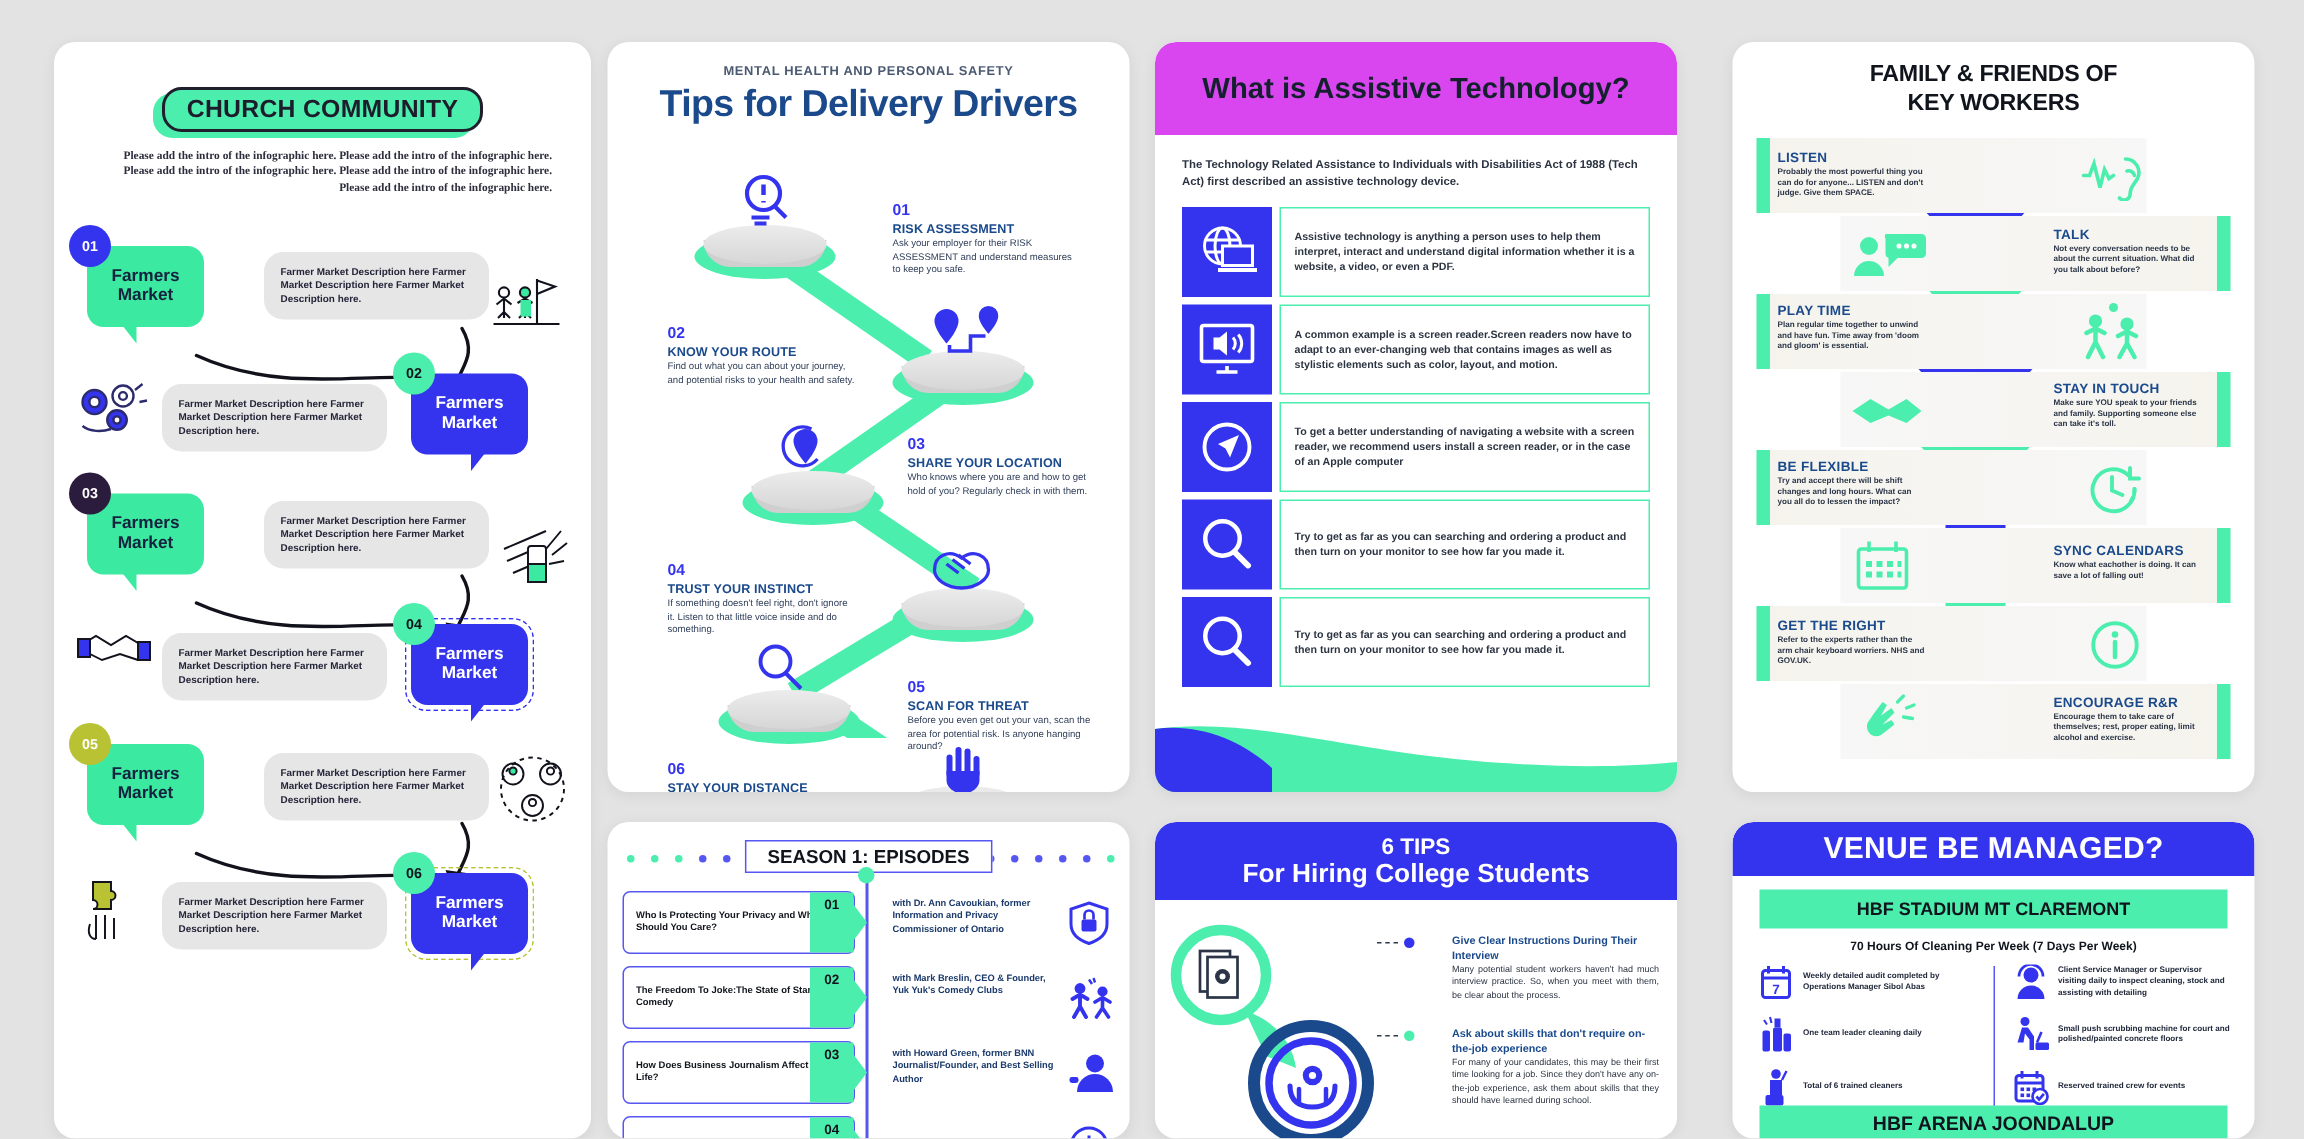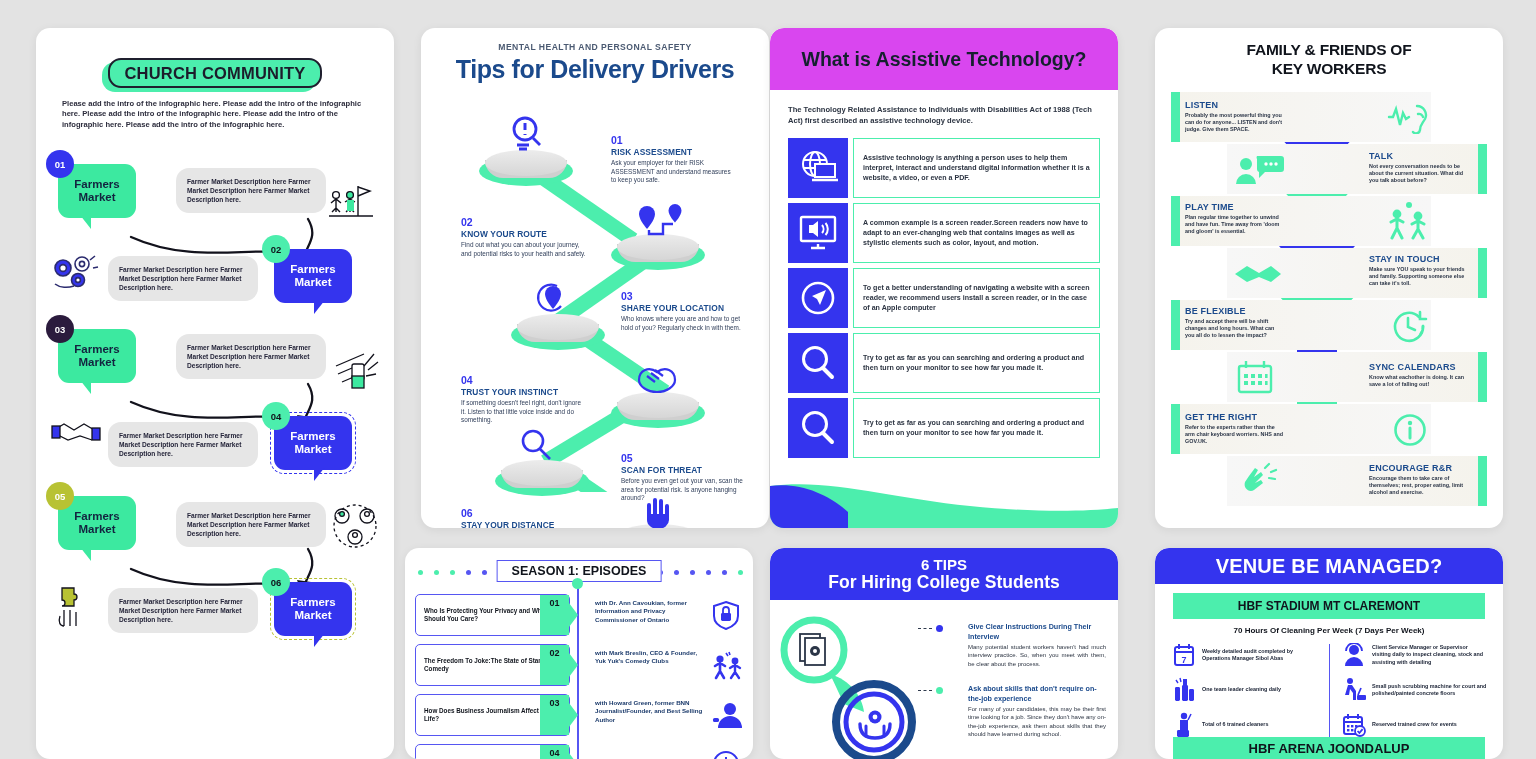--- a/index.html
+++ b/index.html
@@ -33,22 +33,22 @@
     width: 214px; height: 30px;
     background: #4CEEAD; border-radius: 13px; z-index: 0;
   }
   .cc-banner-txt {
     position: relative; z-index: 2;
     line-height: 26px; text-align: center;
     font-size: 16.5px; font-weight: bold; letter-spacing: .2px;
     color: #1c1c2b;
   }
   .cc-intro {
-    margin: 11px 26px 0; text-align: left;
-    font-size: 7.6px; line-height: 10.4px; color: #2d2d3d; font-weight: 600;
+    margin: 11px 26px 0; text-align: right;
+    font-size: 7.6px; line-height: 10.4px; color: #2d2d3d; font-weight: 600; font-family: Liberation Serif, serif;
   }
   .cc-flow { position: relative; margin-top: 14px; height: 600px; }
   .cc-step { position: absolute; }
   .bubble {
     position: relative; width: 78px; height: 54px;
     border-radius: 11px; display: flex; align-items: center;
     justify-content: center; text-align: center;
     font-size: 11.5px; font-weight: bold; line-height: 13px;
   }
   .bubble .tail {
@@ -77,21 +77,21 @@
     color: #25253a; font-weight: 600;
   }
   .dashed-out {
     position: absolute; left: -4px; top: -4px; right: -4px; bottom: -4px;
     border: 1.4px dashed #3434EE; border-radius: 14px;
   }
   .dashed-out.gold { border-color: #b8c233; }
   .ill { position: absolute; }
 
   
-  #p-drivers { left: 405px; top: 28px; width: 348px; height: 500px; margin-left: 16px; }
+  #p-drivers { left: 405px; top: 28px; width: 348px; height: 500px; }
   .dd-sub {
     margin-top: 14px; text-align: center;
     font-size: 8.6px; font-weight: bold; color: #4b5a72; letter-spacing: .45px;
   }
   .dd-title {
     margin-top: 3px; text-align: center;
     font-size: 25px; font-weight: bold; color: #1b4a8c; letter-spacing: -.4px;
   }
   .dd-flow { position: relative; height: 400px; margin-top: 8px; }
   .disc {

